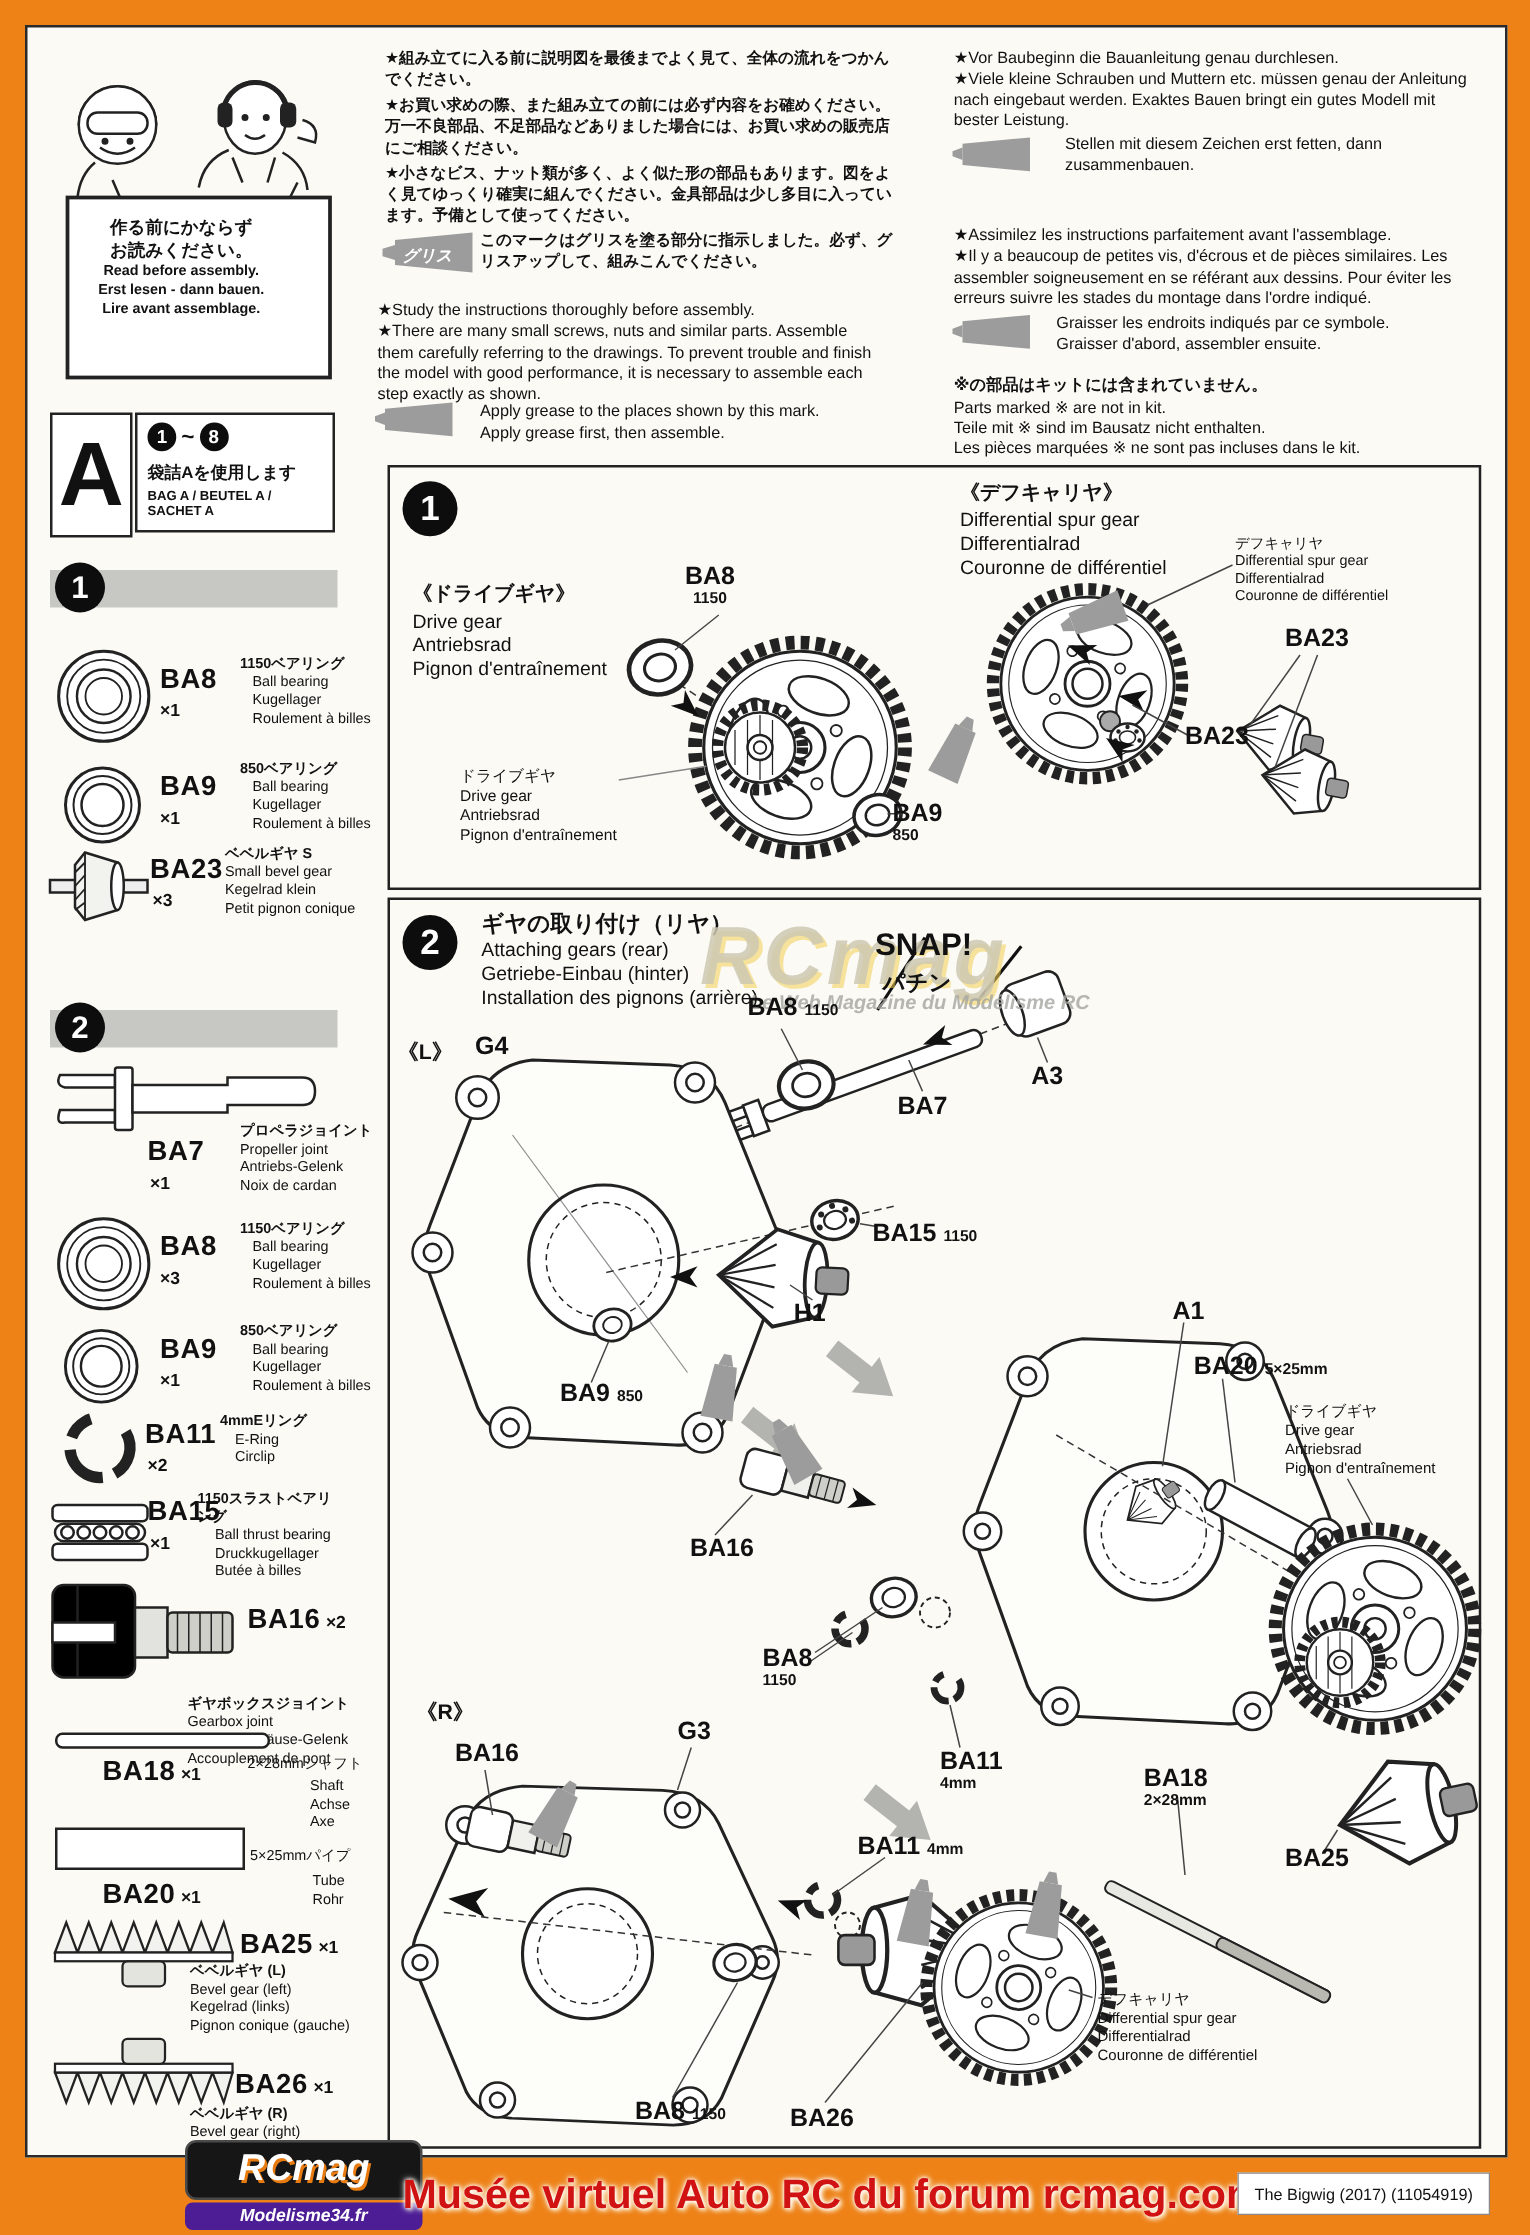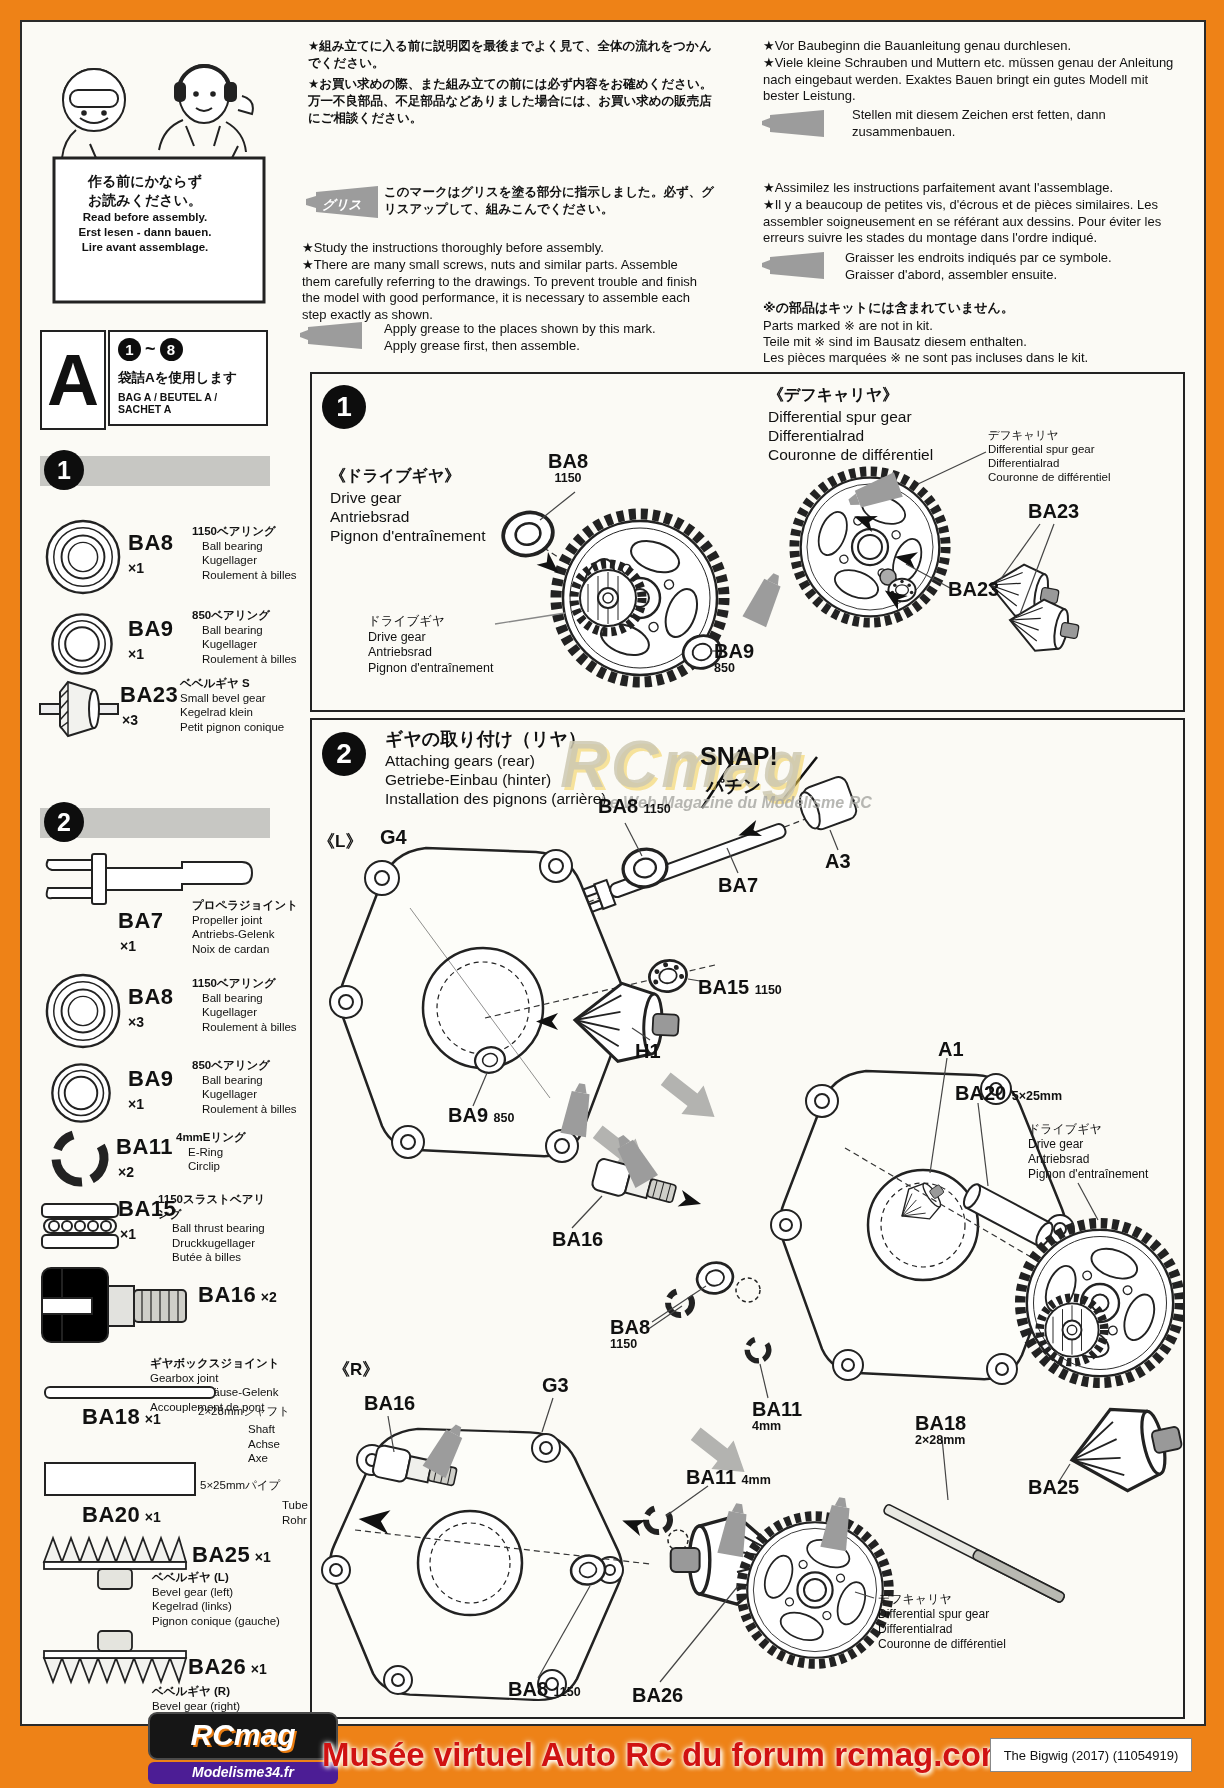--- a/index.html
+++ b/index.html
@@ -84,20 +84,21 @@
   <div class="abs z2 sign-text" style="left:60px;top:172px;width:170px;">
     <div>作る前にかならず</div>
     <div>お読みください。</div>
     <div class="lat">Read before assembly.</div>
     <div class="lat">Erst lesen - dann bauen.</div>
     <div class="lat">Lire avant assemblage.</div>
   </div>
 
   <div class="abs jp-para" style="left:308px;top:76px;width:414px;">★お買い求めの際、また組み立ての前には必ず内容をお確めください。万一不良部品、不足部品などありました場合には、お買い求めの販売店にご相談ください。</div>
   <div class="abs jp-para" style="left:308px;top:38px;width:414px;">★組み立てに入る前に説明図を最後までよく見て、全体の流れをつかんでください。</div>
+  <div class="abs jp-para" style="left:308px;top:130px;width:414px;">★小さなビス、ナット類が多く、よく似た形の部品もあります。図をよく見てゆっくり確実に組んでください。金具部品は少し多目に入っています。予備として使ってください。</div>
 
   <svg class="z1" style="left:304px;top:186px" width="76" height="34" viewBox="0 0 76 34">
     <polygon points="2,13 12,10 12,22 2,19" fill="#9c9c9c"></polygon>
     <polygon points="12,6 74,0 74,32 12,26" fill="#9c9c9c"></polygon>
   </svg>
   <div class="abs z2" style="left:322px;top:196px;color:#fff;font-size:13px;font-weight:700;font-style:italic;">グリス</div>
   <div class="abs jp-para" style="left:384px;top:184px;width:340px;">このマークはグリスを塗る部分に指示しました。必ず、グリスアップして、組みこんでください。</div>
   <div class="abs lat-para" style="left:302px;top:240px;width:408px;">★Study the instructions thoroughly before assembly.</div>
   <div class="abs lat-para" style="left:302px;top:257px;width:408px;">★There are many small screws, nuts and similar parts. Assemble them carefully referring to the drawings. To prevent trouble and finish the model with good performance, it is necessary to assemble each step exactly as shown.</div>
   <svg class="z1" style="left:298px;top:322px" width="66" height="28" viewBox="0 0 66 28">
@@ -119,21 +120,21 @@
   <div class="abs lat-para" style="left:763px;top:197px;width:428px;">★Il y a beaucoup de petites vis, d'écrous et de pièces similaires. Les assembler soigneusement en se référant aux dessins. Pour éviter les erreurs suivre les stades du montage dans l'ordre indiqué.</div>
   <svg class="z1" style="left:760px;top:252px" width="66" height="28" viewBox="0 0 66 28">
     <polygon points="2,11 10,8 10,18 2,15" fill="#9c9c9c"></polygon>
     <polygon points="10,5 64,0 64,27 10,22" fill="#9c9c9c"></polygon>
   </svg>
   <div class="abs lat-line" style="left:845px;top:250px;width:345px;">Graisser les endroits indiqués par ce symbole.</div>
   <div class="abs lat-line" style="left:845px;top:267px;width:345px;">Graisser d'abord, assembler ensuite.</div>
 
   <div class="abs lat-line" style="left:763px;top:300px;font-weight:600;">※の部品はキットには含まれていません。</div>
   <div class="abs lat-line" style="left:763px;top:318px;">Parts marked ※ are not in kit.</div>
-  <div class="abs lat-line" style="left:763px;top:334px;">Teile mit ※ sind im Bausatz diesem enthalten.</div>
+  <div class="abs lat-line" style="left:763px;top:334px;">Teile mit ※ sind im Bausatz nicht enthalten.</div>
   <div class="abs lat-line" style="left:763px;top:350px;">Les pièces marquées ※ ne sont pas incluses dans le kit.</div>
 
   <div class="bagbox" style="left:40px;top:330px;width:62px;height:96px;display:flex;align-items:center;justify-content:center;">
     <span style="font-size:72px;font-weight:800;line-height:1;">A</span>
   </div>
   <div class="bagbox" style="left:108px;top:330px;width:160px;height:96px;padding:6px 8px;box-sizing:border-box;">
     <div style="display:flex;align-items:center;gap:4px;">
       <span class="numcircle mini-circle">1</span>
       <span style="font-size:18px;font-weight:800;">~</span>
       <span class="numcircle mini-circle">8</span>
@@ -318,21 +319,21 @@
       <div>Axe</div>
   </div>
 
   <svg class="z1" style="left:44px;top:1462px" width="152" height="34" viewBox="0 0 152 34">
     <rect x="1" y="1" width="150" height="32" fill="#fff" stroke="#222" stroke-width="2"></rect>
   </svg>
   <div class="abs" style="left:82px;top:1502px;">
     <span class="part-id">BA20</span> <span class="part-qty">×1</span>
   </div>
   <div class="abs desc d1" style="left:200px;top:1478px;">5×25mmパイプ</div>
-  <div class="abs desc" style="left:250px;top:1498px;margin-left:32px;">
+  <div class="abs desc" style="left:250px;top:1498px;">
     <div>Tube</div>
       <div>Rohr</div>
   </div>
 
   <svg class="z1" style="left:42px;top:1528px" width="146" height="64" viewBox="0 0 146 64">
     <g fill="#f2f2ee" stroke="#222" stroke-width="1.8">
       <path d="M2,34 L11,10 L20,34 L29,10 L38,34 L47,10 L56,34 L65,10 L74,34 L83,10 L92,34 L101,10 L110,34 L119,10 L128,34 L137,10 L144,34 Z"></path>
       <rect x="2" y="34" width="142" height="7" fill="#fff"></rect>
       <rect x="56" y="41" width="34" height="20" rx="4" fill="#e4e4de"></rect>
     </g>

